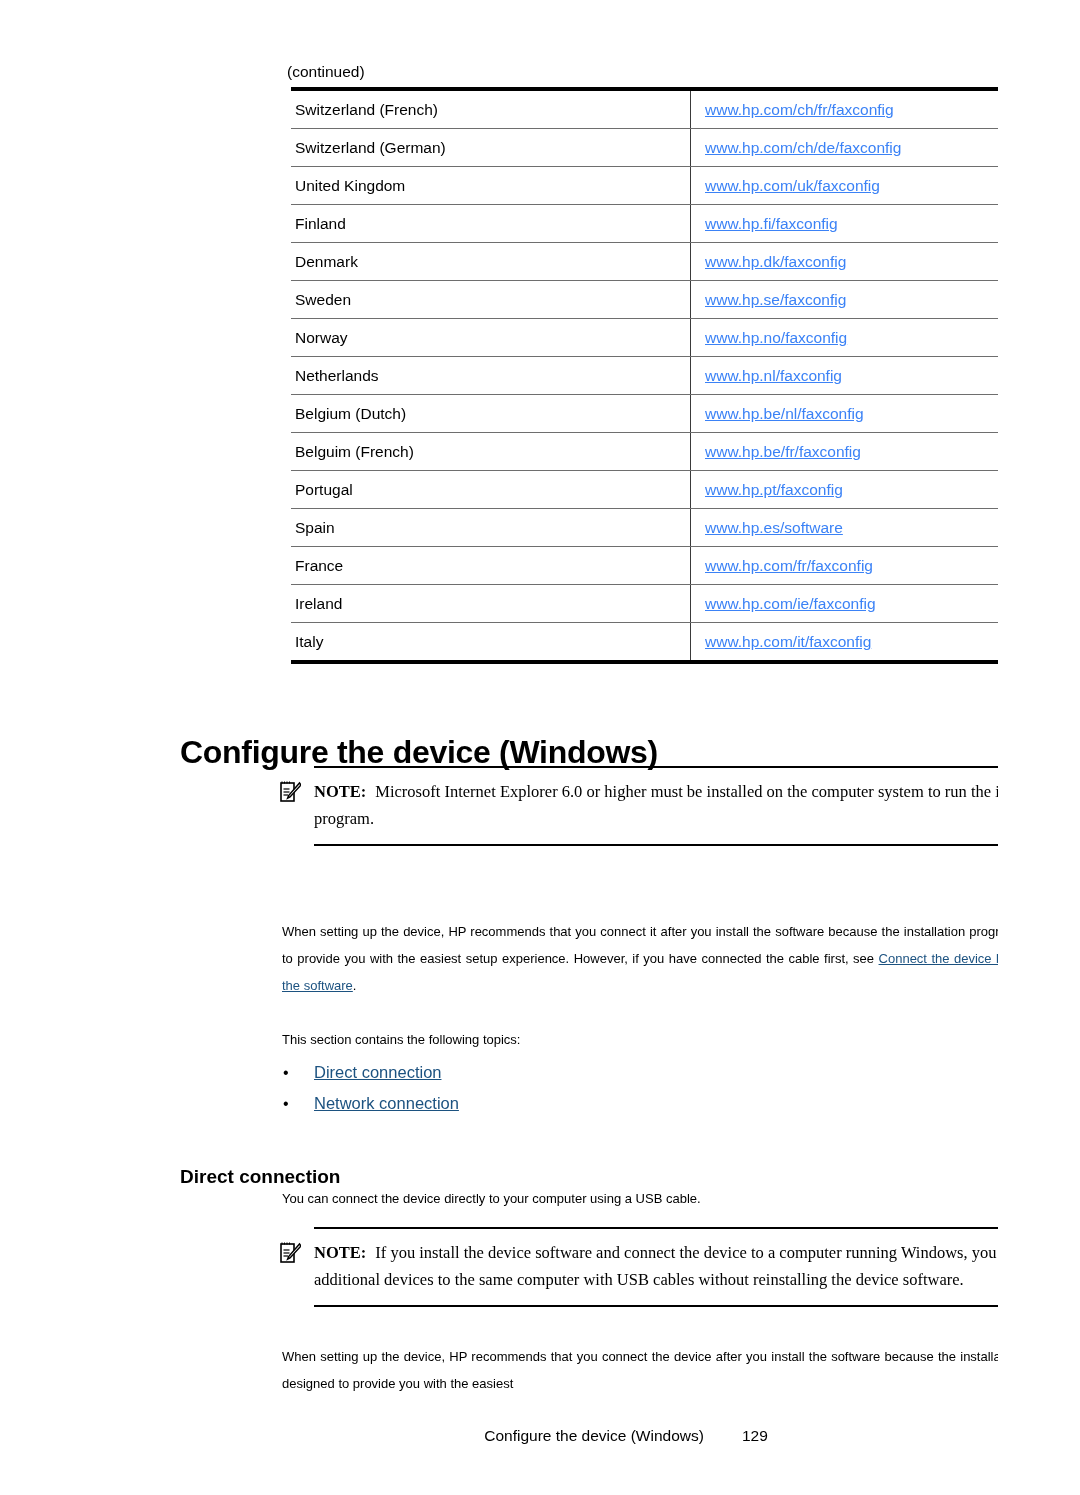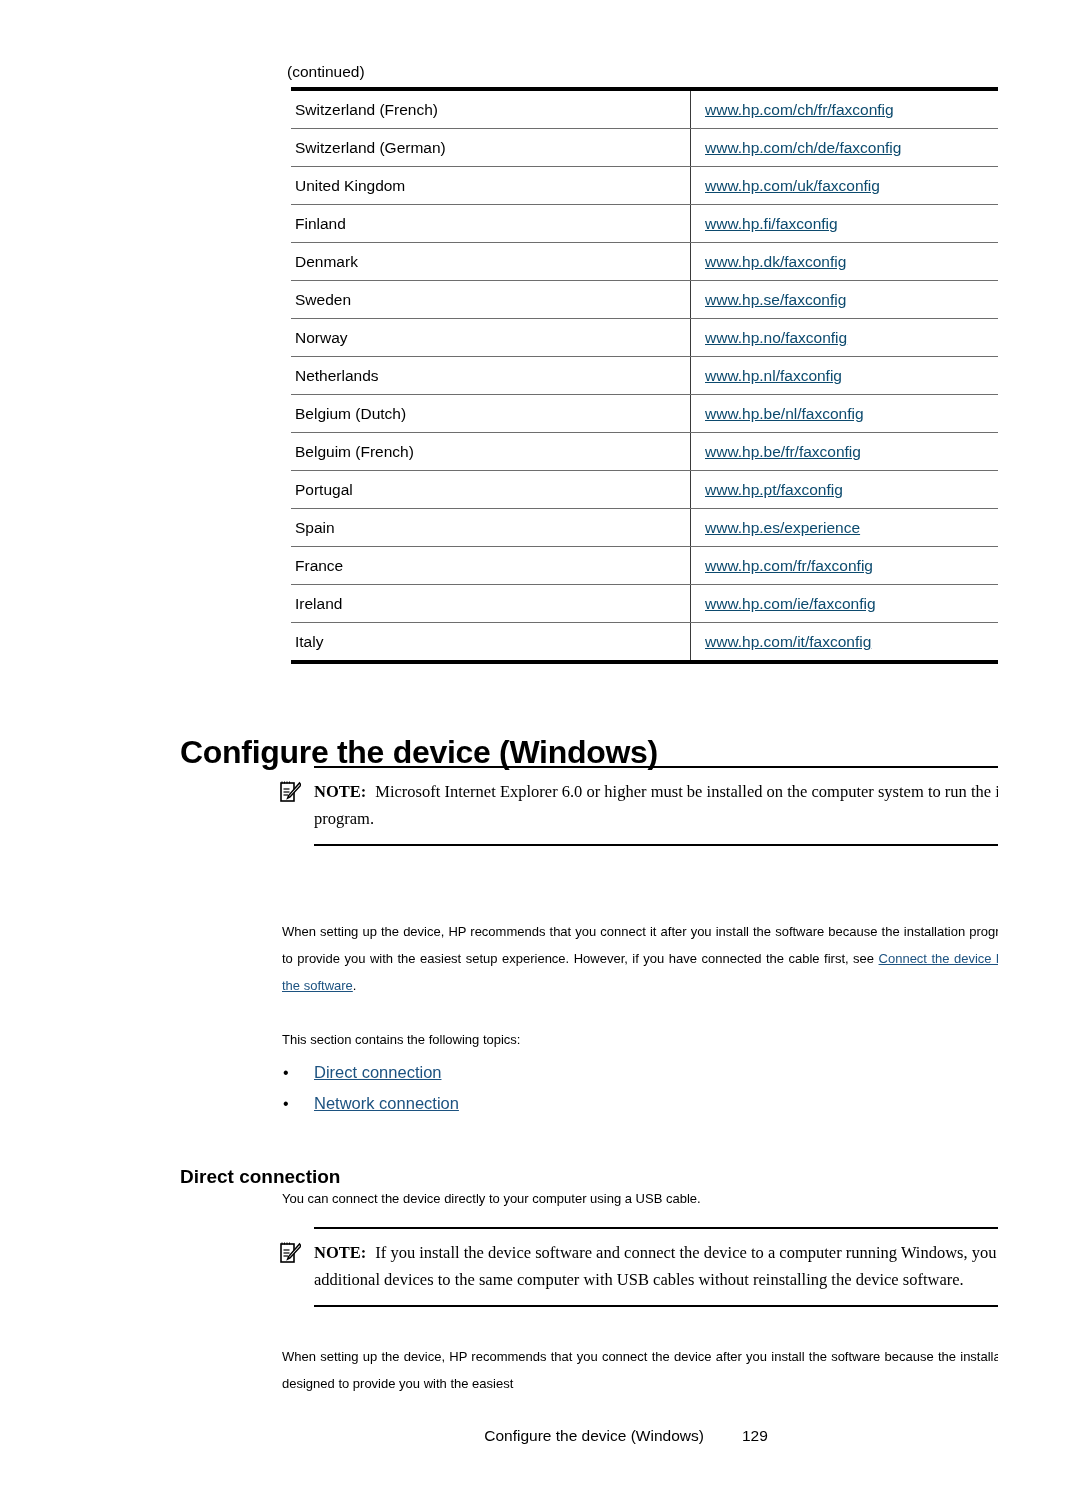--- a/index.html
+++ b/index.html
@@ -57,21 +57,21 @@
   }
   .fax-table td.col-country {
     width: 395px;
     border-right: 1px solid #3a3a3a;
   }
   .fax-table tr:last-child > td.col-country { border-right: 1px solid #3a3a3a; }
   .fax-table td.col-url {
     padding-left: 14px;
   }
   .fax-link {
-    color: #0c4a6e;
+    color: #3b82f6;
     text-decoration: underline;
     cursor: pointer;
   }
 
   
   .h1 {
     position: absolute;
     left: 98px;
     top: 711px;
     font-size: 32px;
@@ -225,21 +225,21 @@
         <tr>
           <td class="col-country">Belguim (French)</td>
           <td class="col-url"><span class="fax-link">www.hp.be/fr/faxconfig</span></td>
         </tr>
         <tr>
           <td class="col-country">Portugal</td>
           <td class="col-url"><span class="fax-link">www.hp.pt/faxconfig</span></td>
         </tr>
         <tr>
           <td class="col-country">Spain</td>
-          <td class="col-url"><span class="fax-link">www.hp.es/experience</span></td>
+          <td class="col-url"><span class="fax-link">www.hp.es/software</span></td>
         </tr>
         <tr>
           <td class="col-country">France</td>
           <td class="col-url"><span class="fax-link">www.hp.com/fr/faxconfig</span></td>
         </tr>
         <tr>
           <td class="col-country">Ireland</td>
           <td class="col-url"><span class="fax-link">www.hp.com/ie/faxconfig</span></td>
         </tr>
         <tr>

